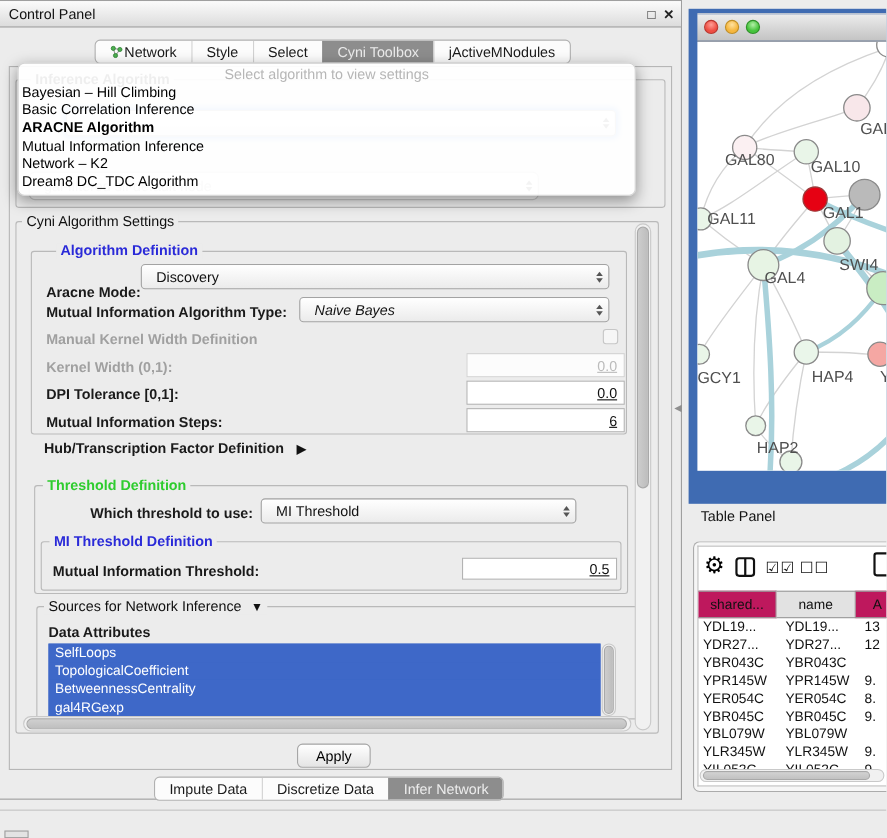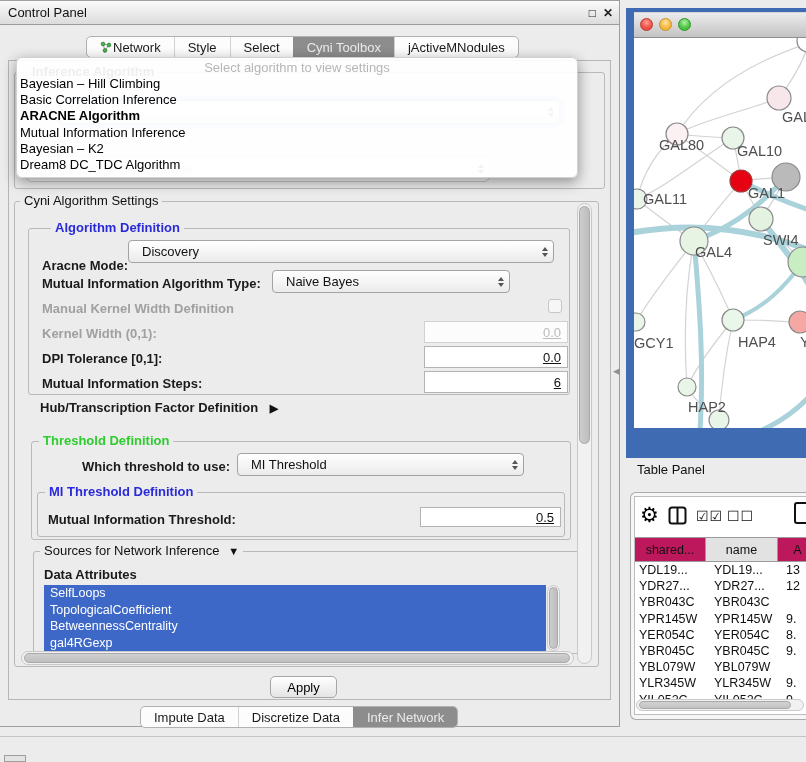--- a/index.html
+++ b/index.html
@@ -141,21 +141,21 @@
   <div class="flabel" style="left:42px;top:258px;">Aracne Mode:</div>
   <div class="combo" style="left:128px;top:240px;width:426px;height:23px;">
     <span>Discovery</span>
     <span class="spin">
         <i class="up"></i>
         <i class="down"></i>
       </span>
   </div>
 
   <div class="flabel" style="left:42px;top:276px;">Mutual Information Algorithm Type:</div>
-  <div class="combo" style="left:272px;top:270px;width:238px;height:23px;">
+  <div class="combo" style="left:272px;top:270px;width:282px;height:23px;font-style:italic;">
     <span>Naive Bayes</span>
     <span class="spin">
         <i class="up"></i>
         <i class="down"></i>
       </span>
   </div>
 
   <div class="flabel disabled" style="left:42px;top:301px;">Manual Kernel Width Definition</div>
   <div class="checkbox" style="left:548px;top:299px;"></div>
 
@@ -230,21 +230,21 @@
   <div class="cutbox"></div>
   <div class="splitter">◀</div>
 
   <div class="popup">
     <div class="popup-ph">Select algorithm to view settings</div>
     <div id="popup-list">
         <div class="popup-item">Bayesian – Hill Climbing</div>
         <div class="popup-item">Basic Correlation Inference</div>
         <div class="popup-item bold">ARACNE Algorithm</div>
         <div class="popup-item">Mutual Information Inference</div>
-        <div class="popup-item">Bayesian – K2</div>
+        <div class="popup-item">Network – K2</div>
         <div class="popup-item">Dream8 DC_TDC Algorithm</div>
       </div>
   </div>
 
   <div class="netframe"></div>
   <div class="net-titlebar"></div>
   <div class="light red" style="left:640px;"></div>
   <div class="light yellow" style="left:659px;"></div>
   <div class="light green" style="left:678px;"></div>
 

